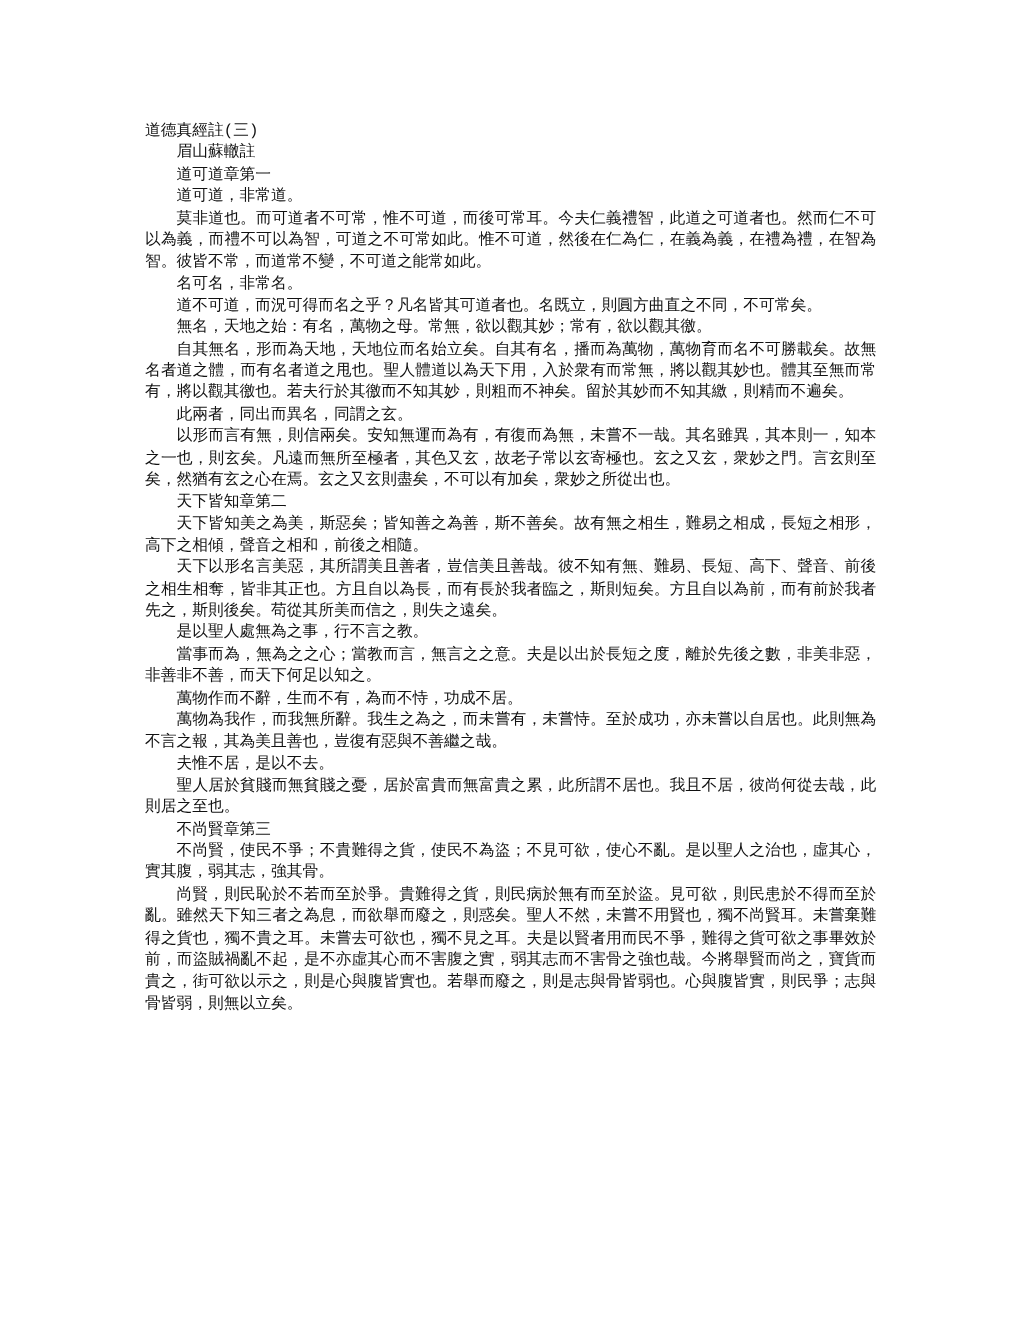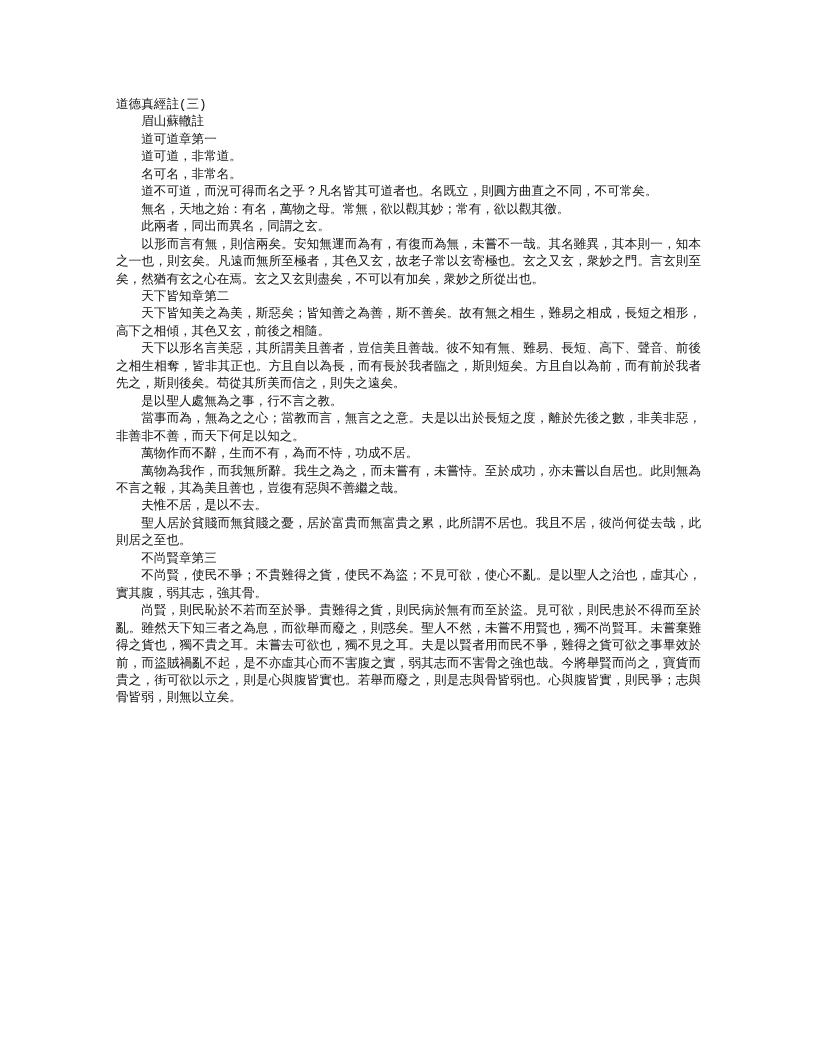--- a/index.html
+++ b/index.html
@@ -42,27 +42,29 @@
   }
 </style>
 </head>
 <body>
 
 <div id="page">
     <p class="line noindent">道德真經註(三)</p>
     <p class="line indent">眉山蘇轍註</p>
     <p class="line indent">道可道章第一</p>
     <p class="line indent">道可道，非常道。</p>
+    <p class="line indent">莫非道也。而可道者不可常，惟不可道，而後可常耳。今夫仁義禮智，此道之可道者也。然而仁不可以為義，而禮不可以為智，可道之不可常如此。惟不可道，然後在仁為仁，在義為義，在禮為禮，在智為智。彼皆不常，而道常不變，不可道之能常如此。</p>
     <p class="line indent">名可名，非常名。</p>
     <p class="line indent">道不可道，而況可得而名之乎？凡名皆其可道者也。名既立，則圓方曲直之不同，不可常矣。</p>
     <p class="line indent">無名，天地之始：有名，萬物之母。常無，欲以觀其妙；常有，欲以觀其徼。</p>
+    <p class="line indent">自其無名，形而為天地，天地位而名始立矣。自其有名，播而為萬物，萬物育而名不可勝載矣。故無名者道之體，而有名者道之甩也。聖人體道以為天下用，入於衆有而常無，將以觀其妙也。體其至無而常有，將以觀其徼也。若夫行於其徼而不知其妙，則粗而不神矣。留於其妙而不知其繳，則精而不遍矣。</p>
     <p class="line indent">此兩者，同出而異名，同謂之玄。</p>
     <p class="line indent">以形而言有無，則信兩矣。安知無運而為有，有復而為無，未嘗不一哉。其名雖異，其本則一，知本之一也，則玄矣。凡遠而無所至極者，其色又玄，故老子常以玄寄極也。玄之又玄，衆妙之門。言玄則至矣，然猶有玄之心在焉。玄之又玄則盡矣，不可以有加矣，衆妙之所從出也。</p>
     <p class="line indent">天下皆知章第二</p>
-    <p class="line indent">天下皆知美之為美，斯惡矣；皆知善之為善，斯不善矣。故有無之相生，難易之相成，長短之相形，高下之相傾，其色又玄，前後之相隨。</p>
+    <p class="line indent">天下皆知美之為美，斯惡矣；皆知善之為善，斯不善矣。故有無之相生，難易之相成，長短之相形，高下之相傾，聲音之相和，前後之相隨。</p>
     <p class="line indent">天下以形名言美惡，其所謂美且善者，豈信美且善哉。彼不知有無、難易、長短、高下、聲音、前後之相生相奪，皆非其正也。方且自以為長，而有長於我者臨之，斯則短矣。方且自以為前，而有前於我者先之，斯則後矣。苟從其所美而信之，則失之遠矣。</p>
     <p class="line indent">是以聖人處無為之事，行不言之教。</p>
     <p class="line indent">當事而為，無為之之心；當教而言，無言之之意。夫是以出於長短之度，離於先後之數，非美非惡，非善非不善，而天下何足以知之。</p>
     <p class="line indent">萬物作而不辭，生而不有，為而不恃，功成不居。</p>
     <p class="line indent">萬物為我作，而我無所辭。我生之為之，而未嘗有，未嘗恃。至於成功，亦未嘗以自居也。此則無為不言之報，其為美且善也，豈復有惡與不善繼之哉。</p>
     <p class="line indent">夫惟不居，是以不去。</p>
     <p class="line indent">聖人居於貧賤而無貧賤之憂，居於富貴而無富貴之累，此所謂不居也。我且不居，彼尚何從去哉，此則居之至也。</p>
     <p class="line indent">不尚賢章第三</p>
     <p class="line indent">不尚賢，使民不爭；不貴難得之貨，使民不為盜；不見可欲，使心不亂。是以聖人之治也，虛其心，實其腹，弱其志，強其骨。</p>
     <p class="line indent">尚賢，則民恥於不若而至於爭。貴難得之貨，則民病於無有而至於盜。見可欲，則民患於不得而至於亂。雖然天下知三者之為息，而欲舉而廢之，則惑矣。聖人不然，未嘗不用賢也，獨不尚賢耳。未嘗棄難得之貨也，獨不貴之耳。未嘗去可欲也，獨不見之耳。夫是以賢者用而民不爭，難得之貨可欲之事畢效於前，而盜賊禍亂不起，是不亦虛其心而不害腹之實，弱其志而不害骨之強也哉。今將舉賢而尚之，寶貨而貴之，街可欲以示之，則是心與腹皆實也。若舉而廢之，則是志與骨皆弱也。心與腹皆實，則民爭；志與骨皆弱，則無以立矣。</p>

